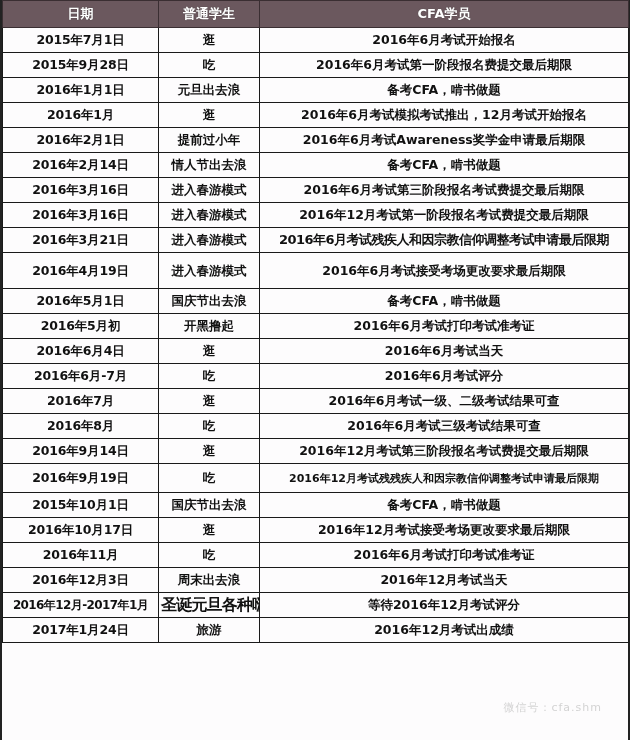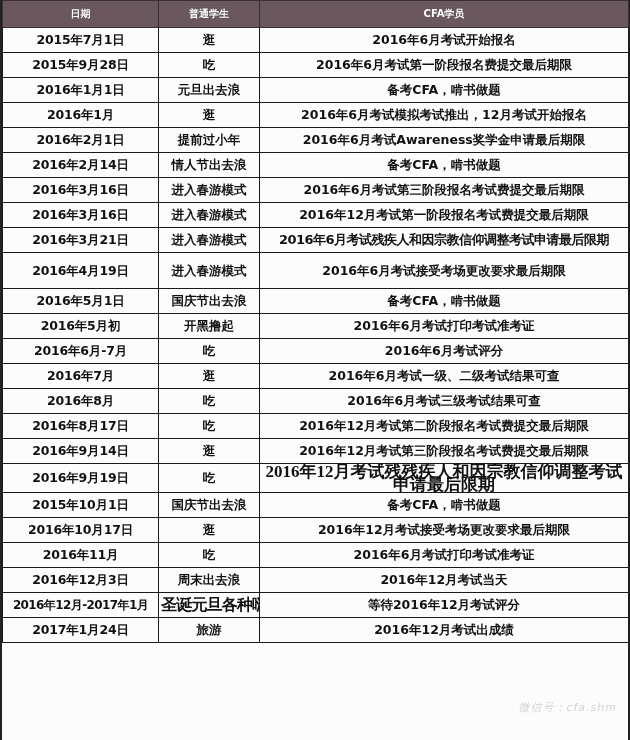--- a/index.html
+++ b/index.html
@@ -2,28 +2,28 @@
 <html><head>
 <meta charset="utf-8">
 <style>
   html, body { margin:0; padding:0; background:#ffffff; }
   body { width:630px; height:740px; overflow:hidden; font-family:"DejaVu Sans", "Liberation Sans", sans-serif; }
   .frame { position:relative; width:630px; height:740px; border-left:2px solid #222; border-right:2px solid #222; box-sizing:border-box; background:#fdfcfd; }
   table { border-collapse:collapse; width:626px; table-layout:fixed; }
   col.c1 { width:156px; }
   col.c2 { width:101px; }
   col.c3 { width:369px; }
-  th { background:#6b585e; color:#ffffff; font-weight:bold; font-size:10px; height:26px; border:1px solid #3a2e32; text-align:center; padding:0; text-shadow:0 0 1px #444; }
+  th { background:#6b585e; color:#ffffff; font-weight:bold; font-size:13px; height:26px; border:1px solid #3a2e32; text-align:center; padding:0; text-shadow:0 0 1px #444; }
   td { border:1px solid #1a1a1a; text-align:center; font-size:12.5px; font-weight:bold; color:#111; height:24px; padding:0 2px; line-height:14px; white-space:nowrap; overflow:hidden; }
   tr.tall td { height:35px; }
-  tr.wrap td.cfa { white-space:normal; line-height:13px; font-size:17px;font-family:Liberation Serif, serif; }
+  tr.wrap td.cfa { white-space:normal; line-height:13px; font-size:11px; }
   td.date { letter-spacing:-0.2px;text-align:center; }
   td.date.narrow { font-size:12px; letter-spacing:-0.6px; }
   td.student.narrow { font-size:16px; letter-spacing:-0.8px; }
-  .watermark { position:absolute; right:11px; top:700px; color:#c9c9c9; font-size:11px; letter-spacing:1px; opacity:0.8;font-style:italic; }
+  .watermark { position:absolute; right:26px; top:700px; color:#c9c9c9; font-size:11px; letter-spacing:1px; opacity:0.8; }
 </style>
 </head>
 <body>
 
 <div class="frame">
   <table>
     <colgroup>
         <col class="c1">
         <col class="c2">
         <col class="c3">
@@ -90,38 +90,38 @@
           <td class="date">2016年5月1日</td>
           <td class="student">国庆节出去浪</td>
           <td class="cfa">备考CFA，啃书做题</td>
         </tr>
       <tr>
           <td class="date">2016年5月初</td>
           <td class="student">开黑撸起</td>
           <td class="cfa">2016年6月考试打印考试准考证</td>
         </tr>
       <tr>
+          <td class="date">2016年6月4日</td>
+          <td class="student">逛</td>
+          <td class="cfa">2016年6月考试当天</td>
+        </tr>
+      <tr>
           <td class="date">2016年6月-7月</td>
           <td class="student">吃</td>
           <td class="cfa">2016年6月考试评分</td>
         </tr>
       <tr>
           <td class="date">2016年7月</td>
           <td class="student">逛</td>
           <td class="cfa">2016年6月考试一级、二级考试结果可查</td>
         </tr>
       <tr>
           <td class="date">2016年8月</td>
           <td class="student">吃</td>
           <td class="cfa">2016年6月考试三级考试结果可查</td>
-        </tr>
-      <tr>
-          <td class="date">2016年8月17日</td>
-          <td class="student">吃</td>
-          <td class="cfa">2016年12月考试第二阶段报名考试费提交最后期限</td>
         </tr>
       <tr>
           <td class="date">2016年9月14日</td>
           <td class="student">逛</td>
           <td class="cfa">2016年12月考试第三阶段报名考试费提交最后期限</td>
         </tr>
       <tr class="wrap">
           <td class="date">2016年9月19日</td>
           <td class="student">吃</td>
           <td class="cfa" style="height:28px;">2016年12月考试残残疾人和因宗教信仰调整考试申请最后限期</td>

